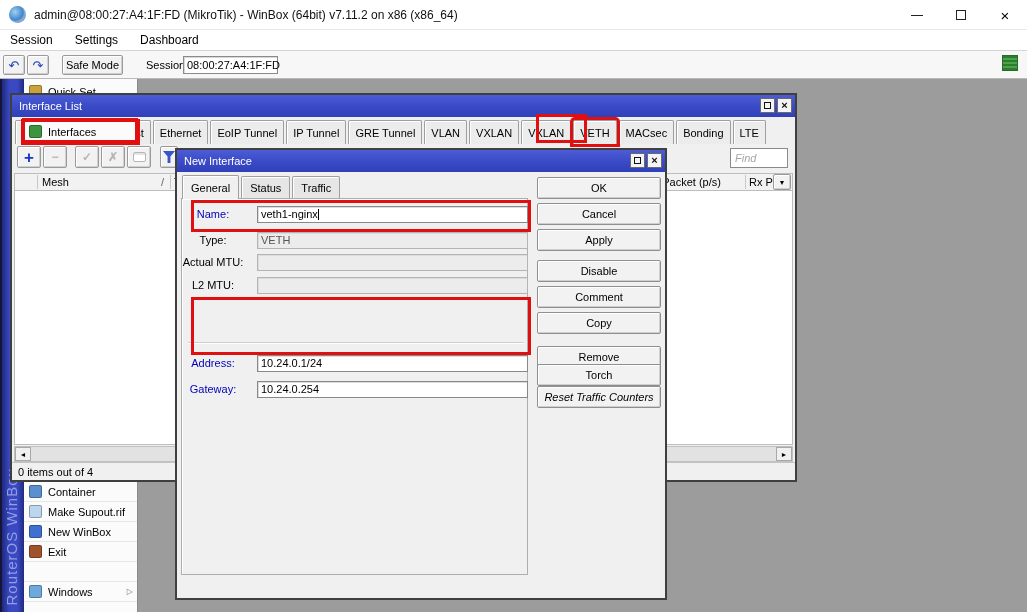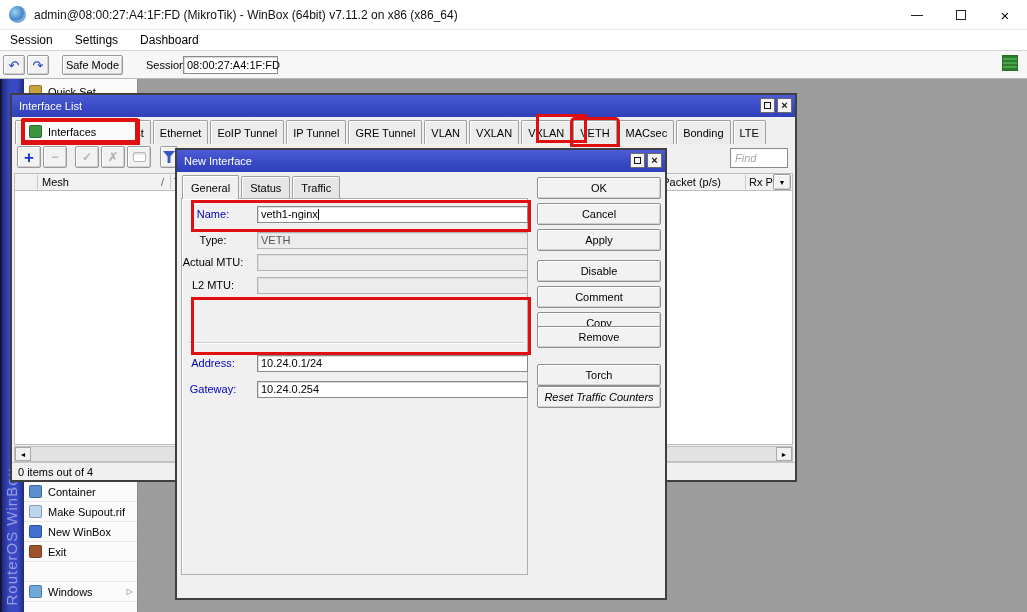--- a/index.html
+++ b/index.html
@@ -101,21 +101,21 @@
   .ffield { position:absolute; left:75px; width:271px; height:17px; background:#fff; border:1px solid #888;
     box-shadow:inset 1px 1px 0 #dcdcdc; padding:1px 3px; white-space:nowrap; overflow:hidden; }
   .ffield.disabled { background:#ececec; border-color:#b4b4b4; color:#555; }
   .caret { display:inline-block; width:1px; height:11px; background:#000; vertical-align:-2px; }
   .fsep { position:absolute; left:6px; top:143px; width:336px; height:2px; border-top:1px solid #cfcfcf; border-bottom:1px solid #fff; }
   .redbox { position:absolute; border:3px solid #e01010; z-index:12; pointer-events:none; }
   .dlg-btns { position:absolute; left:360px; top:0; width:124px; height:400px; }
   .dlg-btn { position:absolute; left:0; width:124px; height:22px; font-size:11px; font-family:"Liberation Sans",sans-serif; cursor:default; }
   .dlg-btn:nth-of-type(1){top:27px;} .dlg-btn:nth-of-type(2){top:53px;} .dlg-btn:nth-of-type(3){top:79px;}
   .dlg-btn:nth-of-type(4){top:110px;} .dlg-btn:nth-of-type(5){top:136px;} .dlg-btn:nth-of-type(6){top:162px;}
-  .dlg-btn:nth-of-type(7){top:176px;} .dlg-btn:nth-of-type(8){top:214px;} .dlg-btn:nth-of-type(9){top:236px;font-style:italic;}
+  .dlg-btn:nth-of-type(7){top:196px;} .dlg-btn:nth-of-type(8){top:214px;} .dlg-btn:nth-of-type(9){top:236px;font-style:italic;}
   .dlg-status { position:absolute; left:0; top:429px; width:488px; height:19px; }
   .scell { position:absolute; top:0; width:93px; height:18px; border:1px solid #bdbdbd; background:#f0f0f0; display:flex; align-items:center; padding-left:4px; white-space:nowrap; overflow:hidden; }
   .scell:nth-of-type(1){left:4px;} .scell:nth-of-type(2){left:100px;} .scell:nth-of-type(3){left:196px;}
   .scell:nth-of-type(4){left:292px;} .scell:nth-of-type(5){left:388px; width:96px;}
   .scell.muted { color:#ababab; }
 </style>
 </head>
 <body>
 
 <div id="app">

